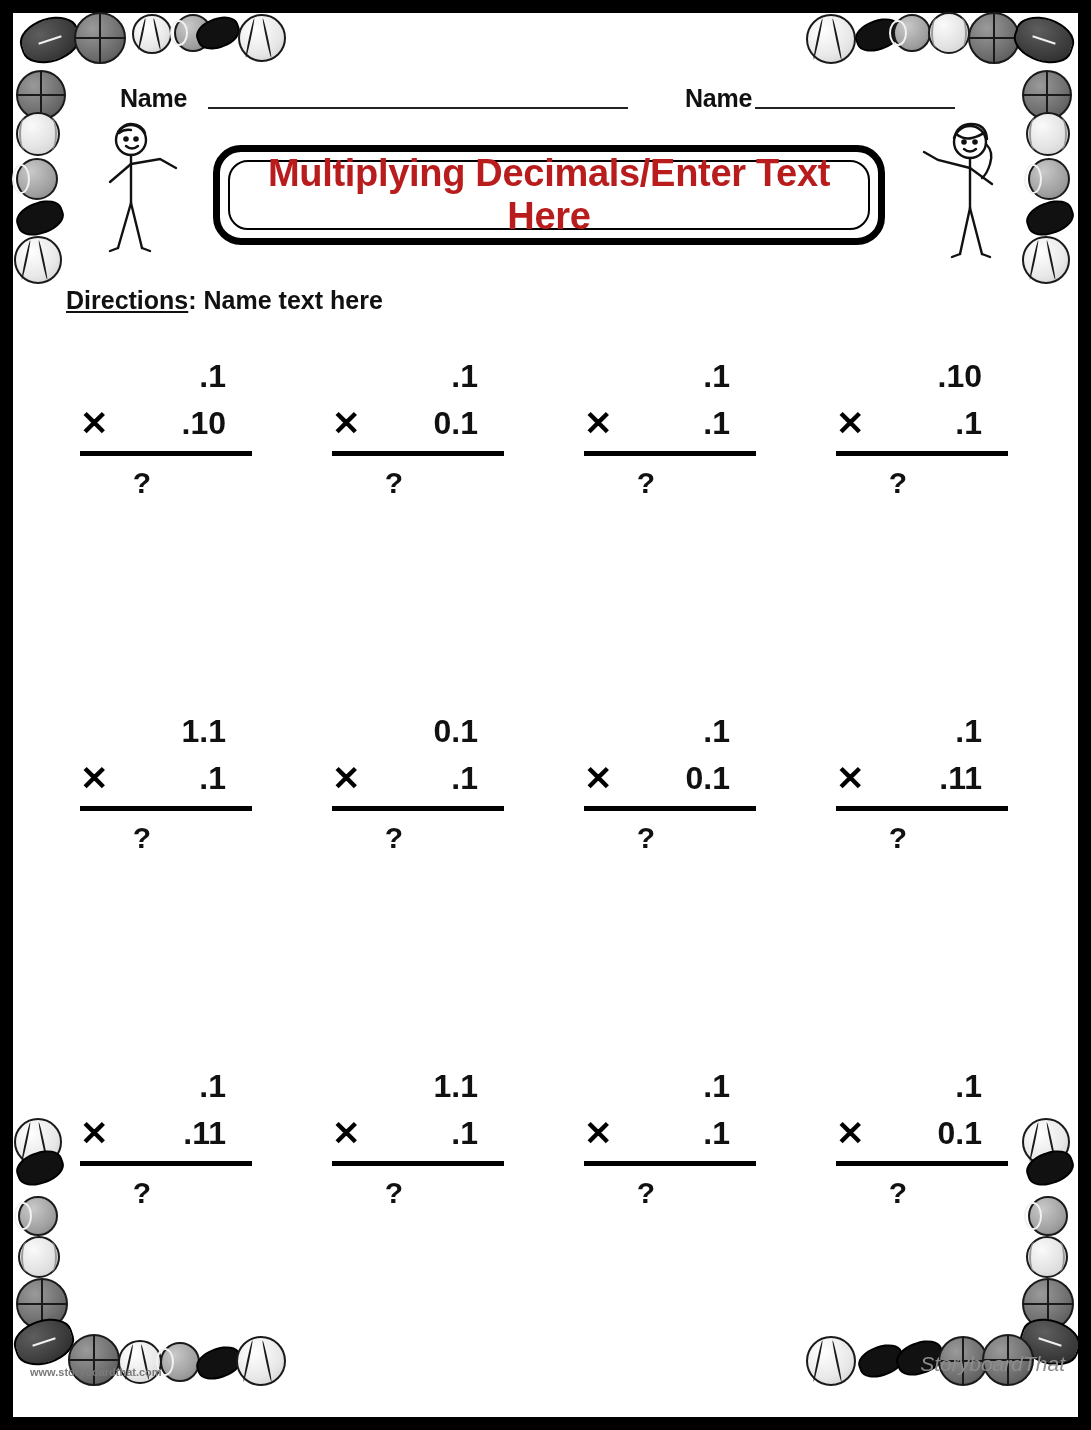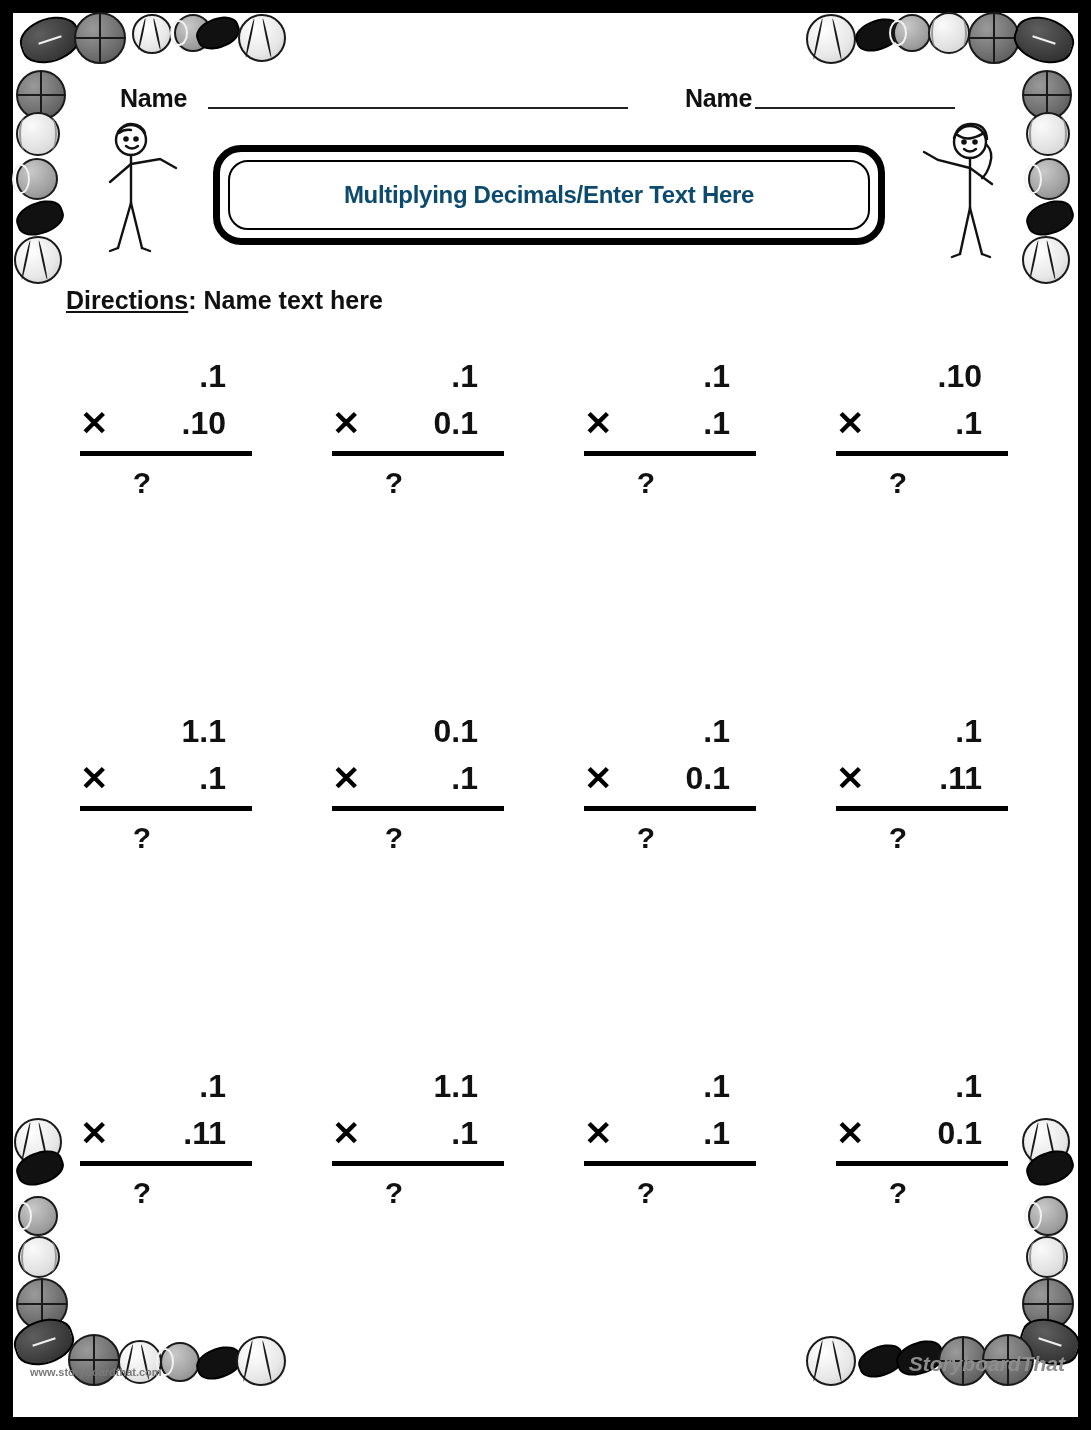--- a/index.html
+++ b/index.html
@@ -171,23 +171,23 @@
   .title-box-inner {
     position: absolute;
     left: 8px; top: 8px; right: 8px; bottom: 8px;
     border: 2px solid #000;
     border-radius: 20px;
     display: flex;
     align-items: center;
     justify-content: center;
   }
   .title-text {
-    font-size: 24px;
-    font-weight: bold;
-    color: #0c4a6e;
+    font-size: 38px;
+    font-weight: bold;
+    color: #b91c1c;
     text-align: center;
     letter-spacing: -0.3px;
   }
 
   
   .stick {
     position: absolute;
   }
 
   
@@ -276,21 +276,21 @@
     left: 30px; top: 1366px;
     font-size: 11px;
     color: #7a7a7a;
     font-weight: bold;
   }
   .wm-right {
     position: absolute;
     right: 26px; top: 1352px;
     font-size: 21px;
     color: #8d8d8d;
-    font-weight: bold;
+    font-weight: normal;
     font-style: italic;
   }
 </style>
 </head>
 <body>
 
 <div id="page">
   <div class="outer-frame"></div>
   <div class="inner-frame"></div>
 

